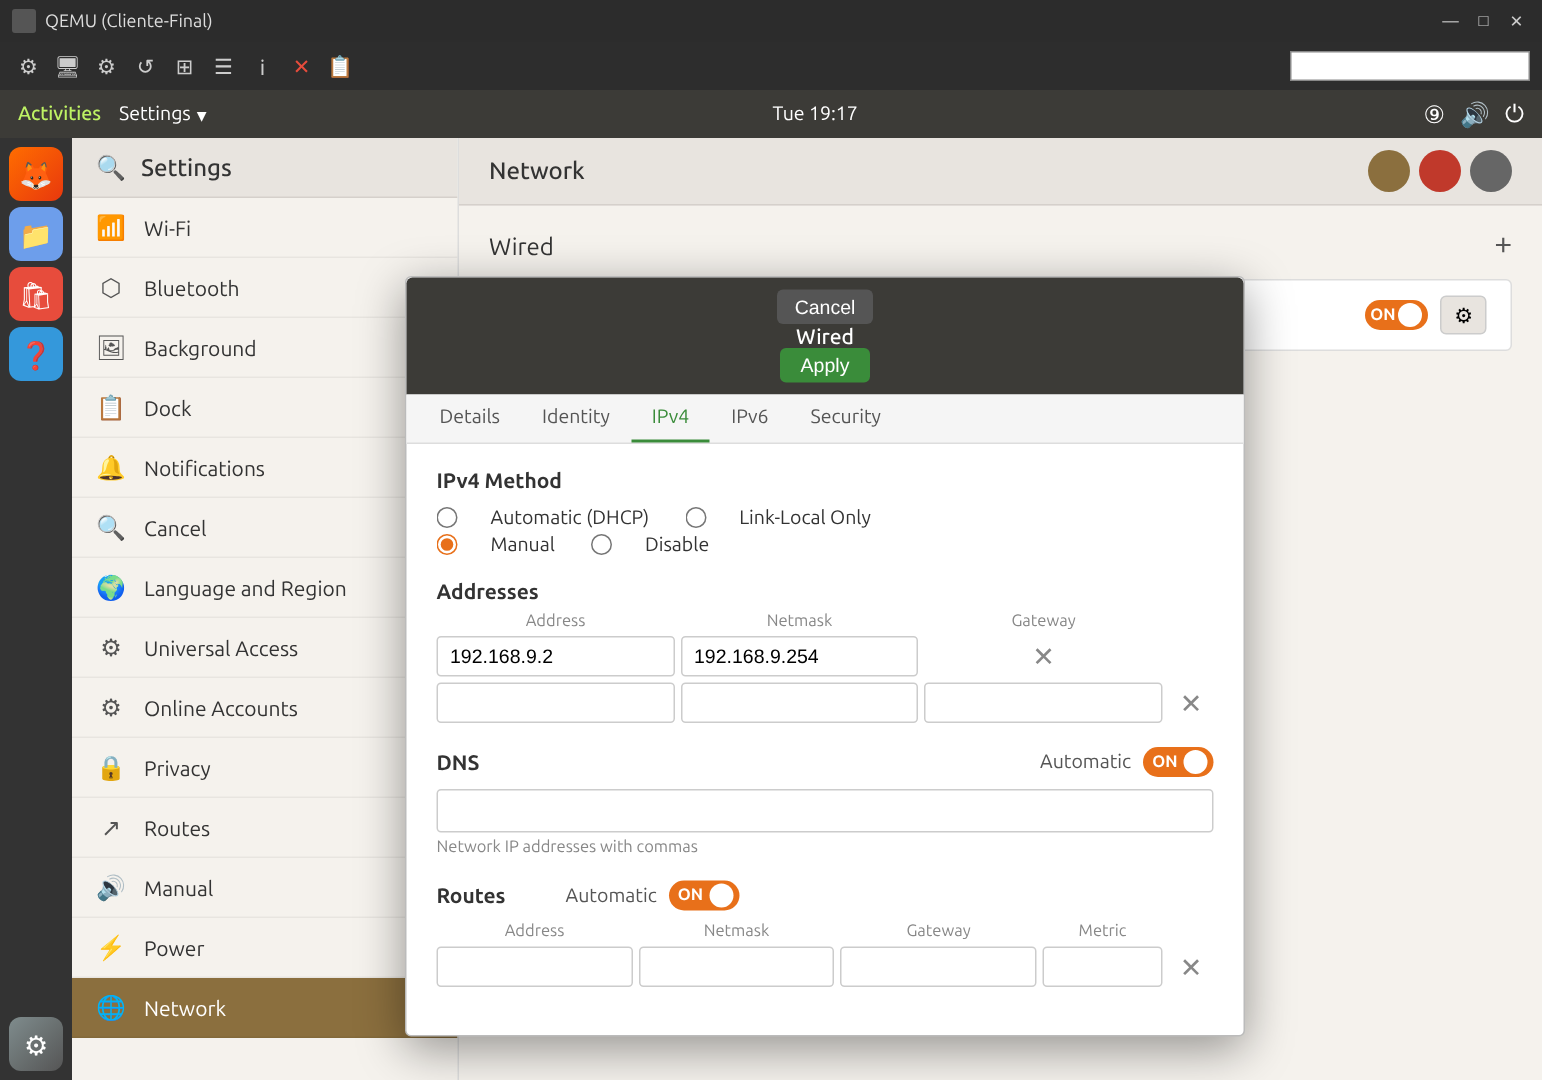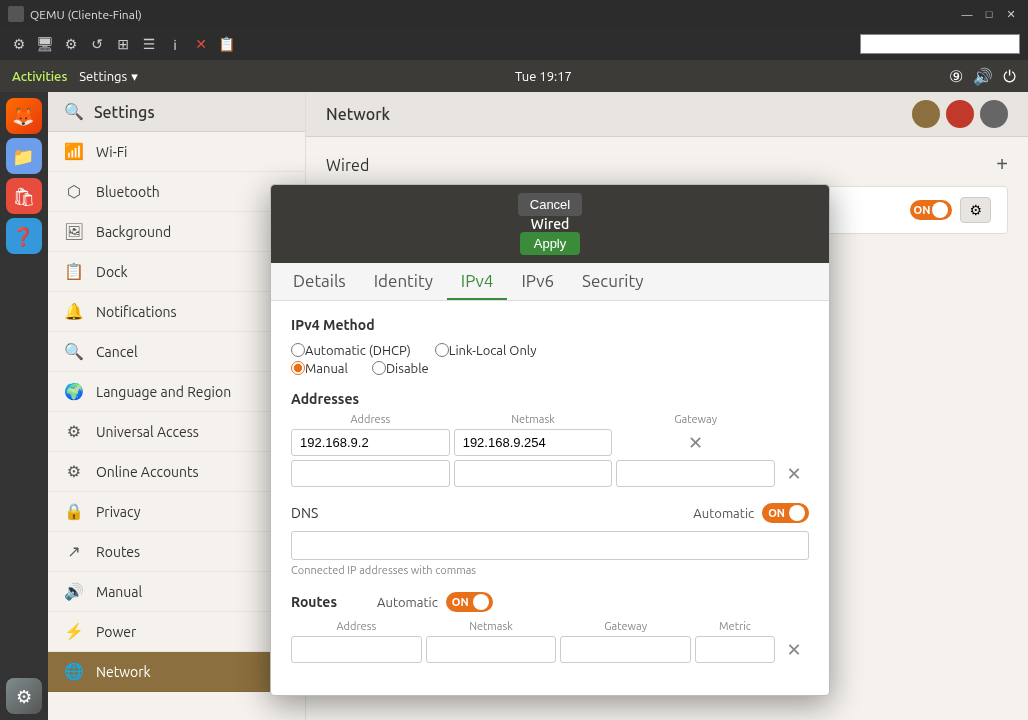--- a/index.html
+++ b/index.html
@@ -245,38 +245,38 @@
 
     
     .dialog-tabs {
       background: #f5f5f5;
       border-bottom: 1px solid #ddd;
       display: flex;
       padding: 0 8px;
     }
     .dialog-tab {
       padding: 8px 14px;
-      font-size: 17px;
+      font-size: 13px;
       color: #555;
       cursor: pointer;
       border-bottom: 2px solid transparent;
     }
     .dialog-tab.active {
       color: #3a8c3a;
       border-bottom: 2px solid #3a8c3a;
     }
 
     
     .dialog-body { padding: 16px 20px; }
 
     
     .section-title { font-size: 14px; font-weight: 600; color: #333; margin-bottom: 10px; }
     .radio-group { display: flex; flex-direction: column; gap: 4px; margin-bottom: 16px; }
     .radio-row { display: flex; gap: 24px; }
-    .radio-option { display: flex; align-items: flex-end; gap: 0; cursor: pointer; font-size: 13px; color: #333; }
+    .radio-option { display: flex; align-items: flex-end; gap: 22px; cursor: pointer; font-size: 13px; color: #333; }
     .radio-input { accent-color: #e8701a; width: 14px; height: 14px; cursor: pointer; }
 
     
     .addresses-section { margin-bottom: 16px; }
     .addresses-title { font-size: 14px; font-weight: 600; color: #333; margin-bottom: 6px; }
     .addresses-header { display: grid; grid-template-columns: 1fr 1fr 1fr 30px; gap: 4px; margin-bottom: 4px; }
     .addr-col-header { font-size: 11px; color: #888; text-align: center; }
     .addr-row { display: grid; grid-template-columns: 1fr 1fr 1fr 30px; gap: 4px; margin-bottom: 4px; align-items: center; }
     .addr-input {
       border: 1px solid #ccc;
@@ -293,21 +293,21 @@
       font-size: 18px;
       color: #888;
       display: flex;
       align-items: center;
       justify-content: center;
     }
 
     
     .dns-section { margin-bottom: 16px; }
     .dns-header { display: flex; align-items: center; justify-content: space-between; margin-bottom: 8px; }
-    .dns-title { font-size: 14px; font-weight: 400; color: #333; }
+    .dns-title { font-size: 14px; font-weight: 700; color: #333; }
     .dns-toggle-row { display: flex; align-items: center; gap: 8px; }
     .dns-auto-label { font-size: 13px; color: #555; margin-left: 40px; }
     .toggle-switch {
       display: flex;
       align-items: center;
       background: #e8701a;
       border-radius: 12px;
       padding: 2px 4px;
       cursor: pointer;
       gap: 2px;
@@ -566,21 +566,21 @@
           <span class="dns-title">DNS</span>
           <div class="dns-toggle-row">
             <span class="dns-auto-label">Automatic</span>
             <div class="toggle-switch">
               <span class="toggle-text">ON</span>
               <span class="toggle-ball"></span>
             </div>
           </div>
         </div>
         <input type="text" class="dns-input" value="" style="">
-        <div class="dns-hint">Connected IP addresses with commas</div>
+        <div class="dns-hint">Network IP addresses with commas</div>
       </div>
 
       <div class="routes-section">
         <div class="routes-header">
           <span class="routes-title">Routes</span>
           <div class="dns-toggle-row">
             <span class="dns-auto-label">Automatic</span>
             <div class="toggle-switch">
               <span class="toggle-text">ON</span>
               <span class="toggle-ball"></span>

